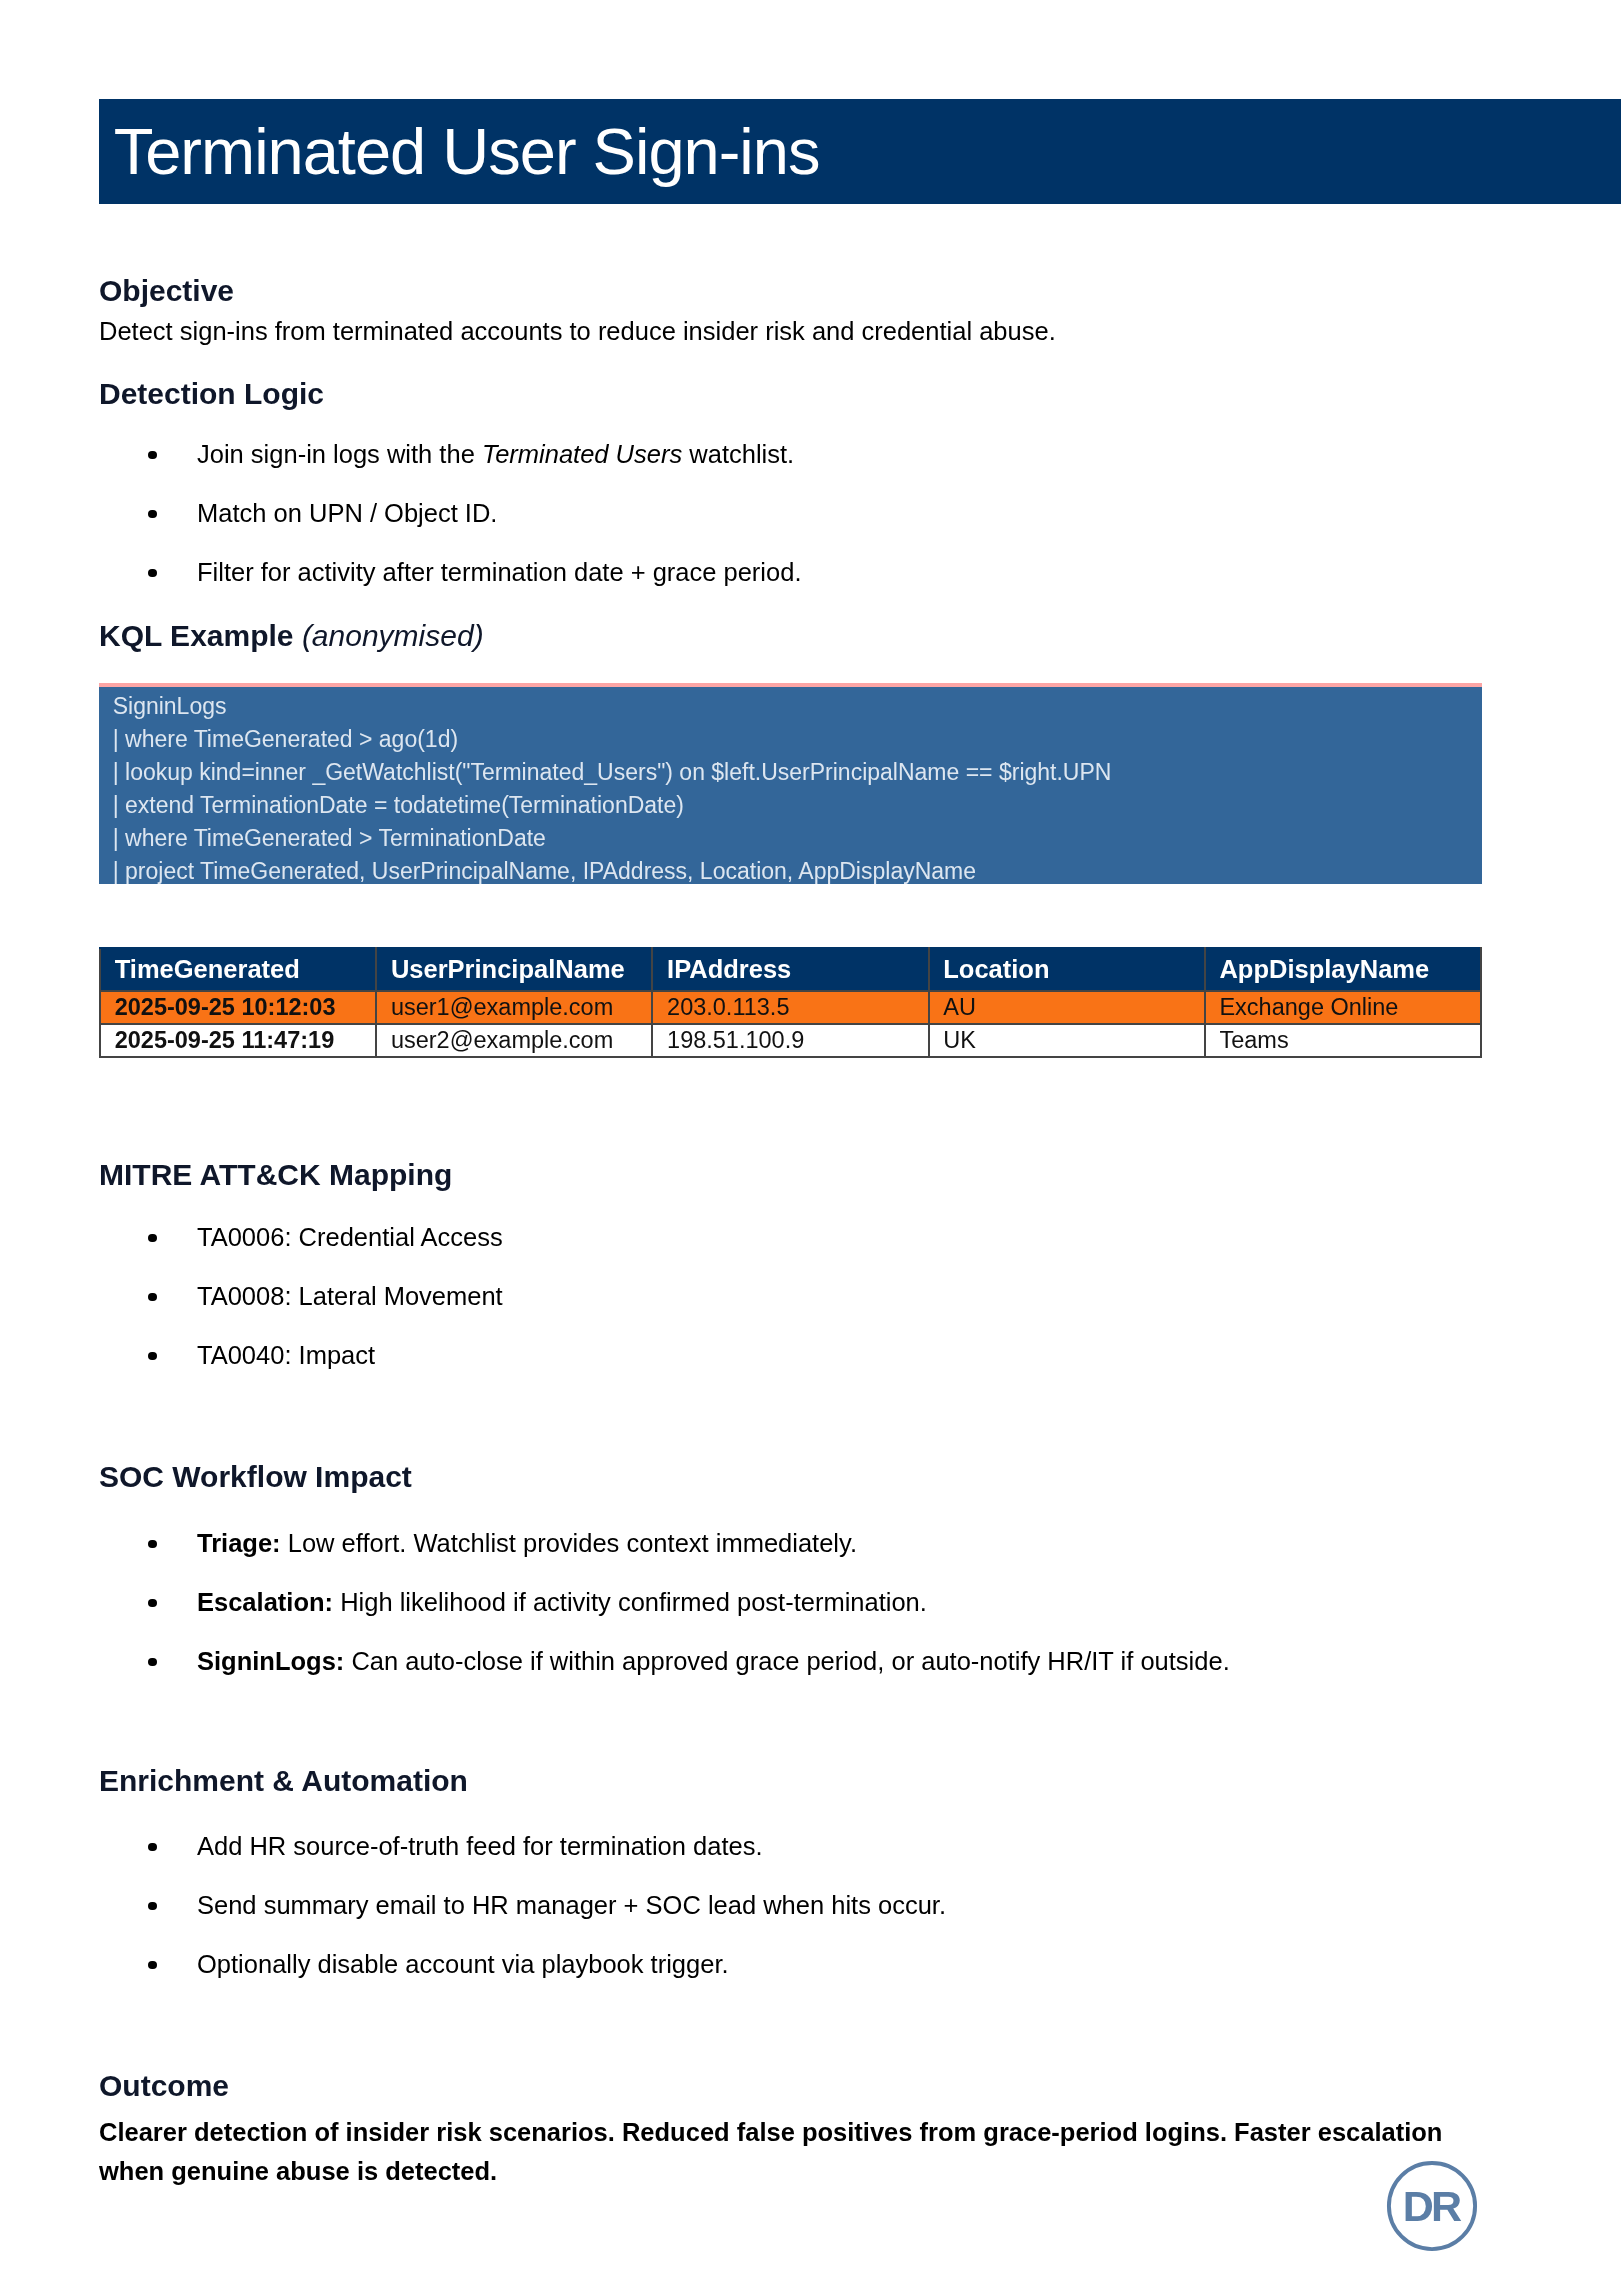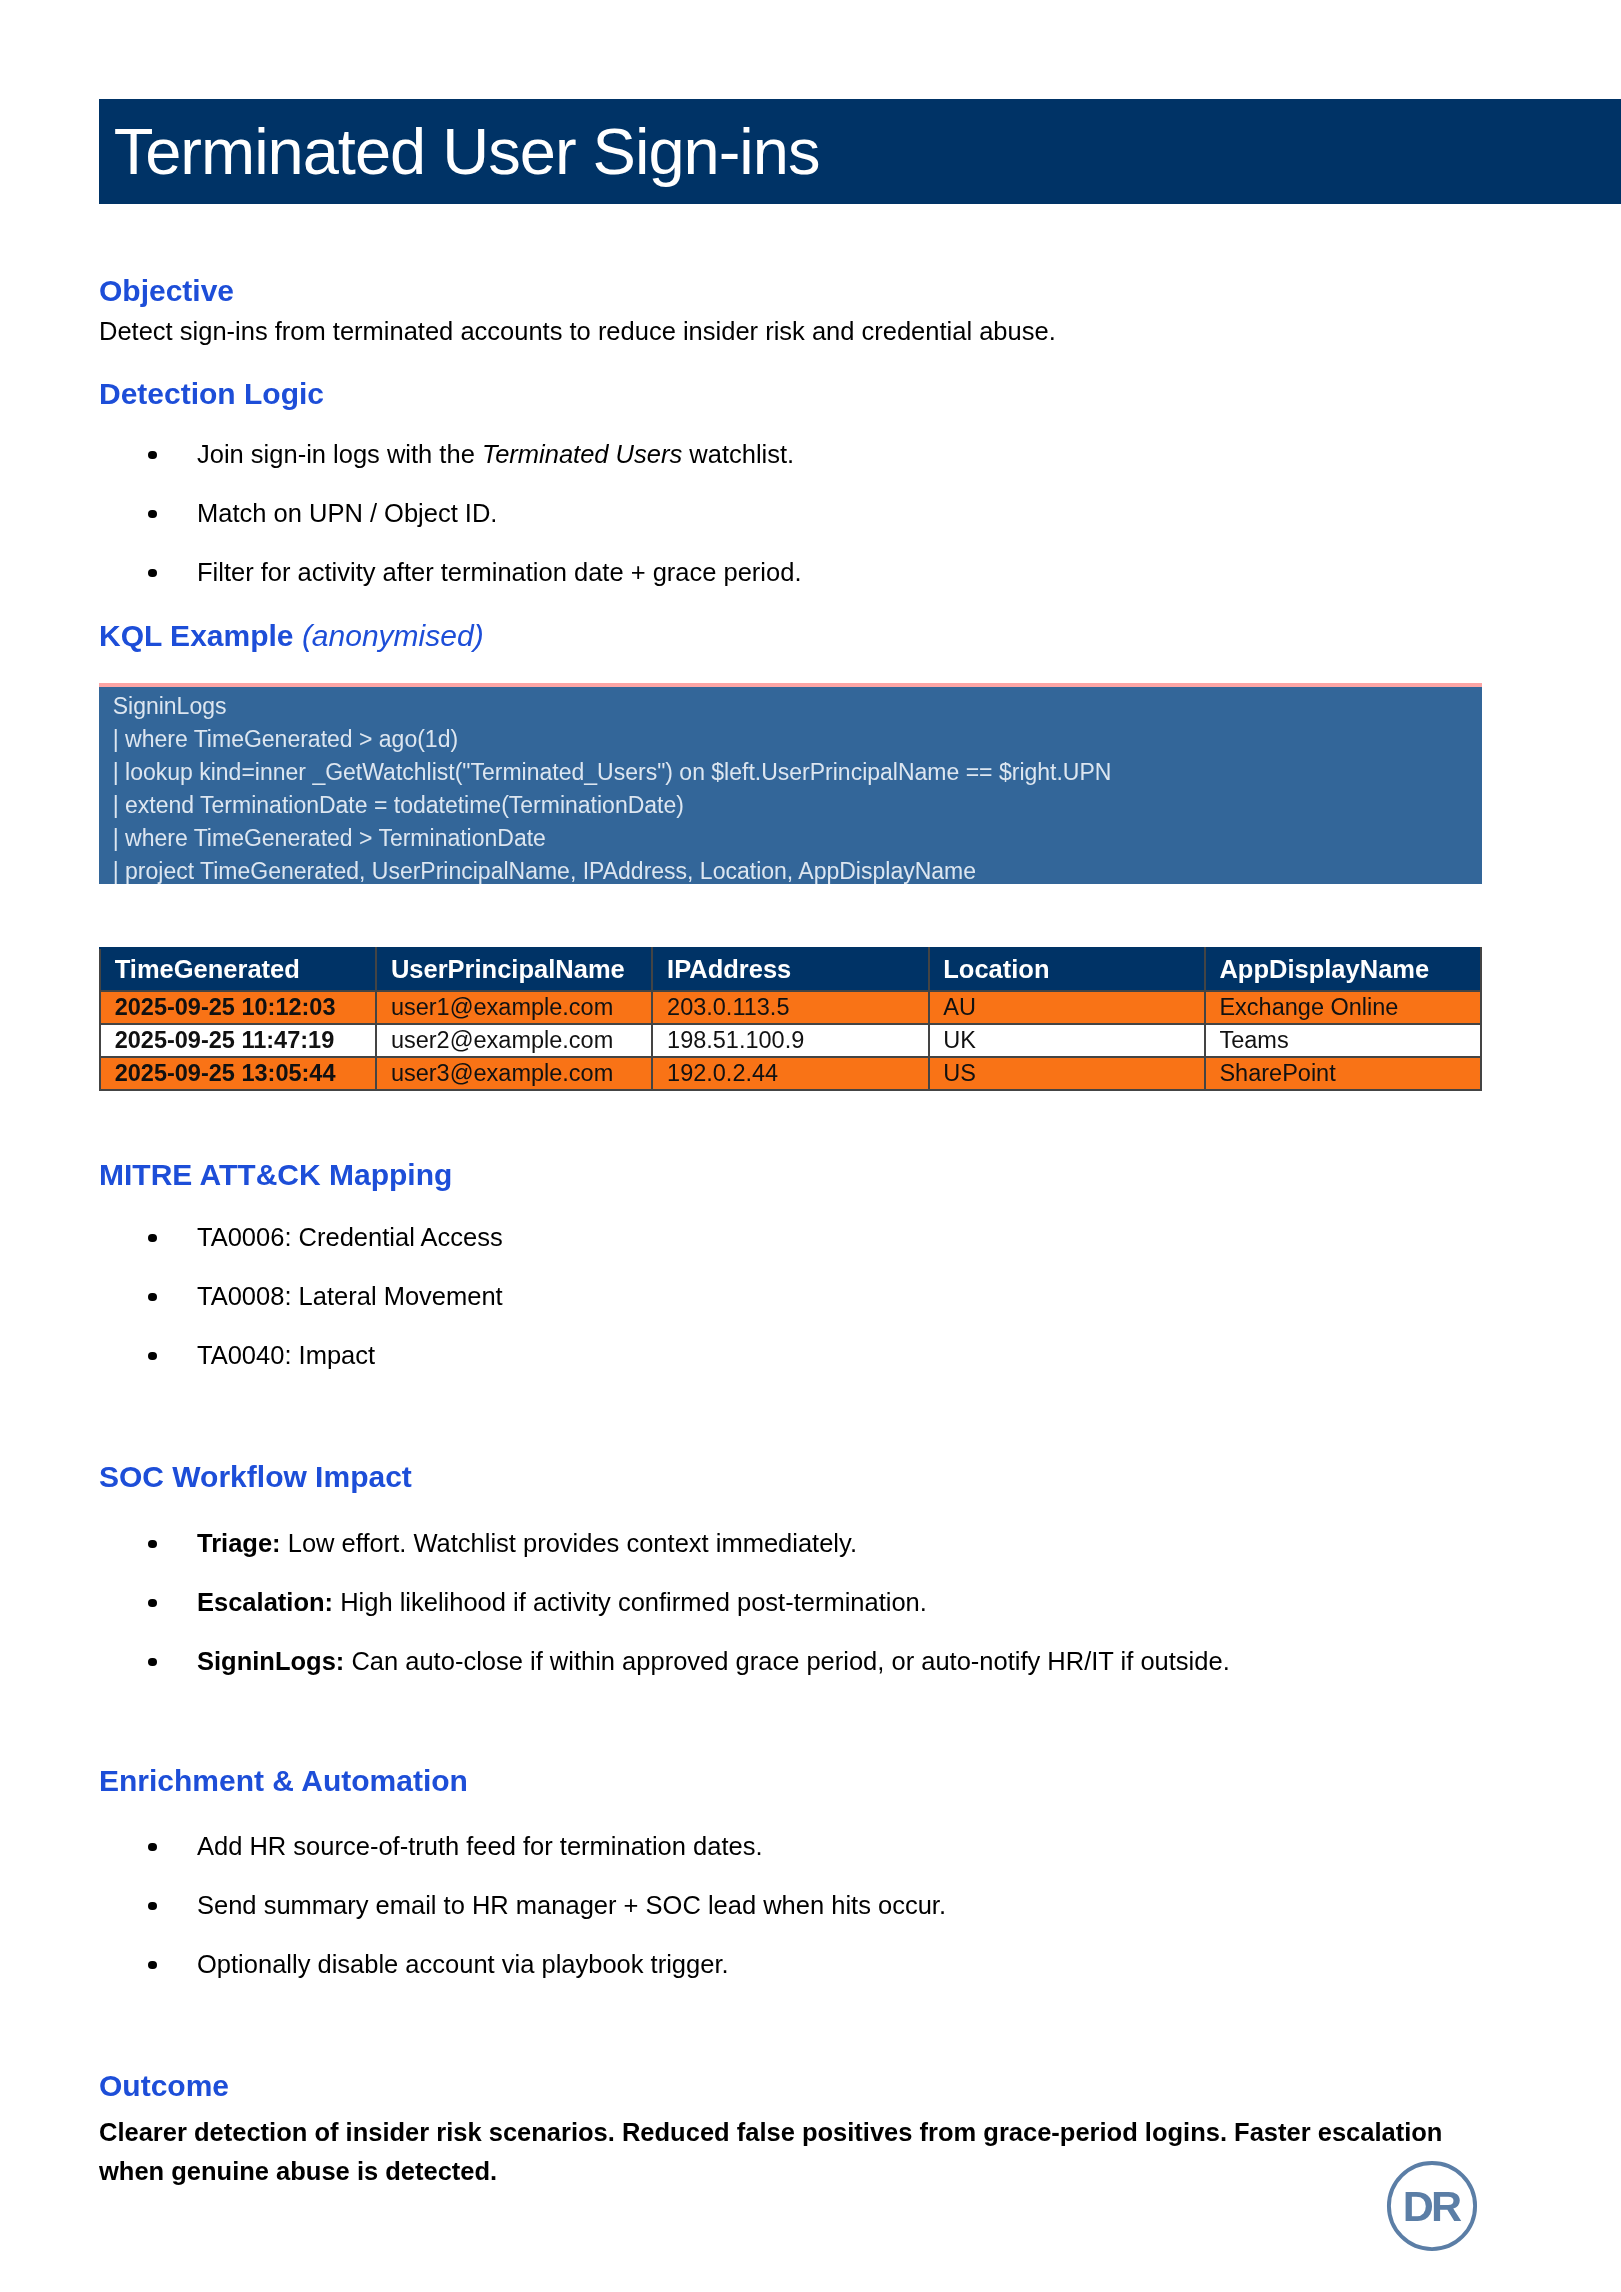--- a/index.html
+++ b/index.html
@@ -1,19 +1,19 @@
 <!DOCTYPE html>
 <html><head>
 <meta charset="utf-8">
 <style>
   html, body { margin: 0; padding: 0; background: #ffffff; }
   body { width: 1621px; height: 2293px; position: relative; font-family: "Liberation Sans", sans-serif; color: #000; overflow: hidden; }
   .title-bar { position: absolute; left: 99px; top: 99px; width: 1572px; height: 105px; background: #003366; }
   .title-bar h1 { margin: 0; position: absolute; left: 14.7px; top: 13.7px; font-size: 65px; font-weight: normal; color: #ffffff; letter-spacing: -1px; line-height: 78px; }
-  .heading { position: absolute; left: 99px; margin: 0; font-size: 30px; font-weight: bold; color: #1d4ed8; line-height: 39px; }
+  .heading { position: absolute; left: 99px; margin: 0; font-size: 30px; font-weight: bold; color: #0f172a; line-height: 39px; }
   .heading .sub { font-style: italic; font-weight: normal; }
   .body-text { position: absolute; left: 99px; margin: 0; font-size: 25.5px; line-height: 33px; }
   .bullets { position: absolute; left: 99px; margin: 0; padding: 0; list-style: none; }
   .bullets li { position: relative; height: 59px; font-size: 25.5px; line-height: 33px; padding-left: 98px; }
   .bullets li .dot { position: absolute; left: 49px; top: 12.7px; width: 8.8px; height: 8.8px; border-radius: 50%; background: #000; }
   .code { position: absolute; left: 99px; top: 683px; width: 1383px; height: 201px; background: #336699; border-top: 4px solid #fca5a5; box-sizing: border-box; padding: 2.9px 0 0 13.7px; }
   .code div { font-size: 23px; line-height: 33px; color: #dde6f0; white-space: pre; }
   table.results { position: absolute; left: 99px; top: 947px; width: 1383px; border-collapse: collapse; table-layout: fixed; }
   table.results th { background: #003366; color: #fff; font-size: 25.5px; font-weight: bold; text-align: left; height: 37px; padding: 2px 13.7px; border: 2px solid #444; border-top: 2px solid #003366; }
   table.results td { font-size: 23.5px; height: 31px; padding: 0 13.7px; border: 2px solid #444; color: #111; }
@@ -68,27 +68,20 @@
       <td>AU</td>
       <td>Exchange Online</td>
     </tr>
     <tr class="plain">
       <td class="tg">2025-09-25 11:47:19</td>
       <td>user2@example.com</td>
       <td>198.51.100.9</td>
       <td>UK</td>
       <td>Teams</td>
     </tr>
-    <tr class="shaded">
-      <td class="tg">2025-09-25 13:05:44</td>
-      <td>user3@example.com</td>
-      <td>192.0.2.44</td>
-      <td>US</td>
-      <td>SharePoint</td>
-    </tr>
   </tbody>
 </table>
 
 <h2 class="heading" style="top:1155px">MITRE ATT&amp;CK Mapping</h2>
 <ul class="bullets" style="top:1221px">
   <li><span class="dot"></span><span>TA0006: Credential Access</span></li>
   <li><span class="dot"></span><span>TA0008: Lateral Movement</span></li>
   <li><span class="dot"></span><span>TA0040: Impact</span></li>
 </ul>
 

